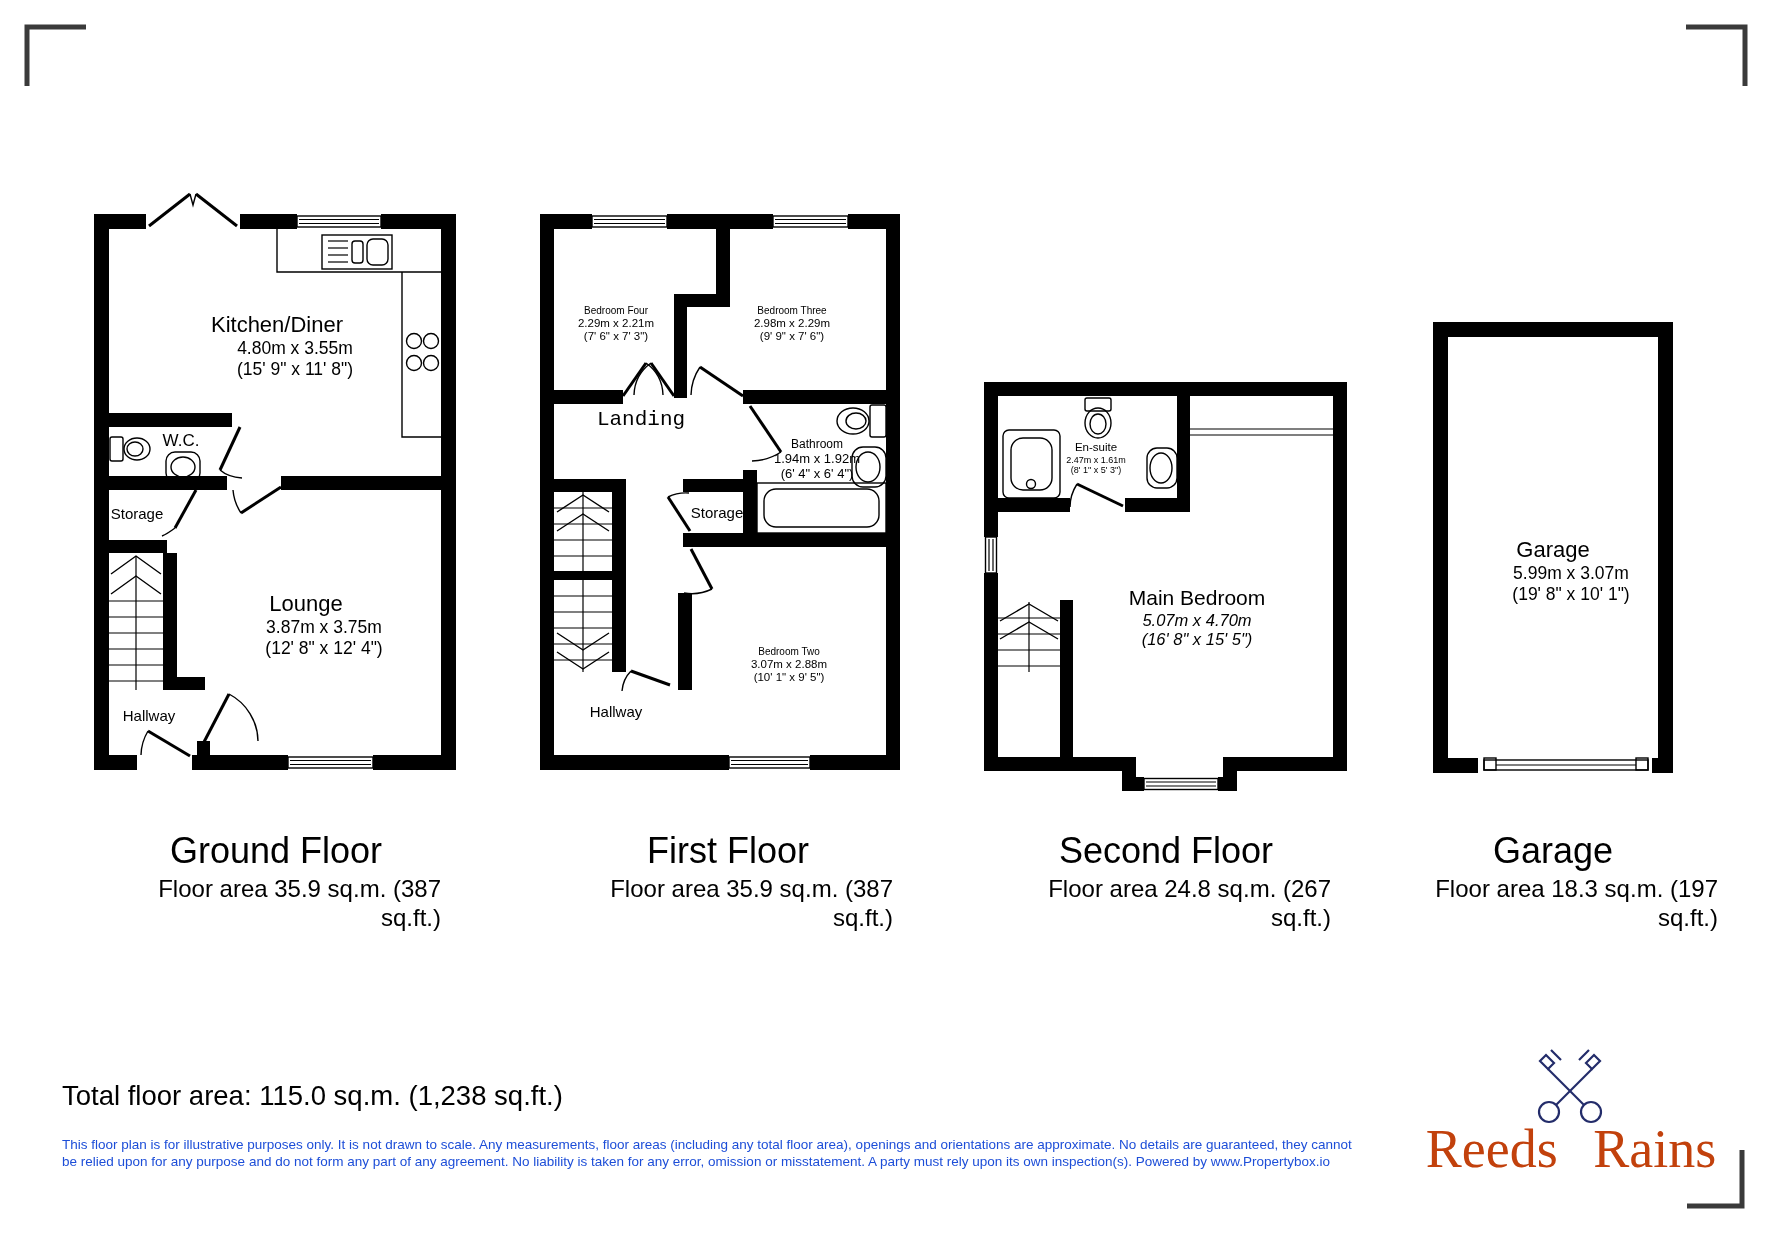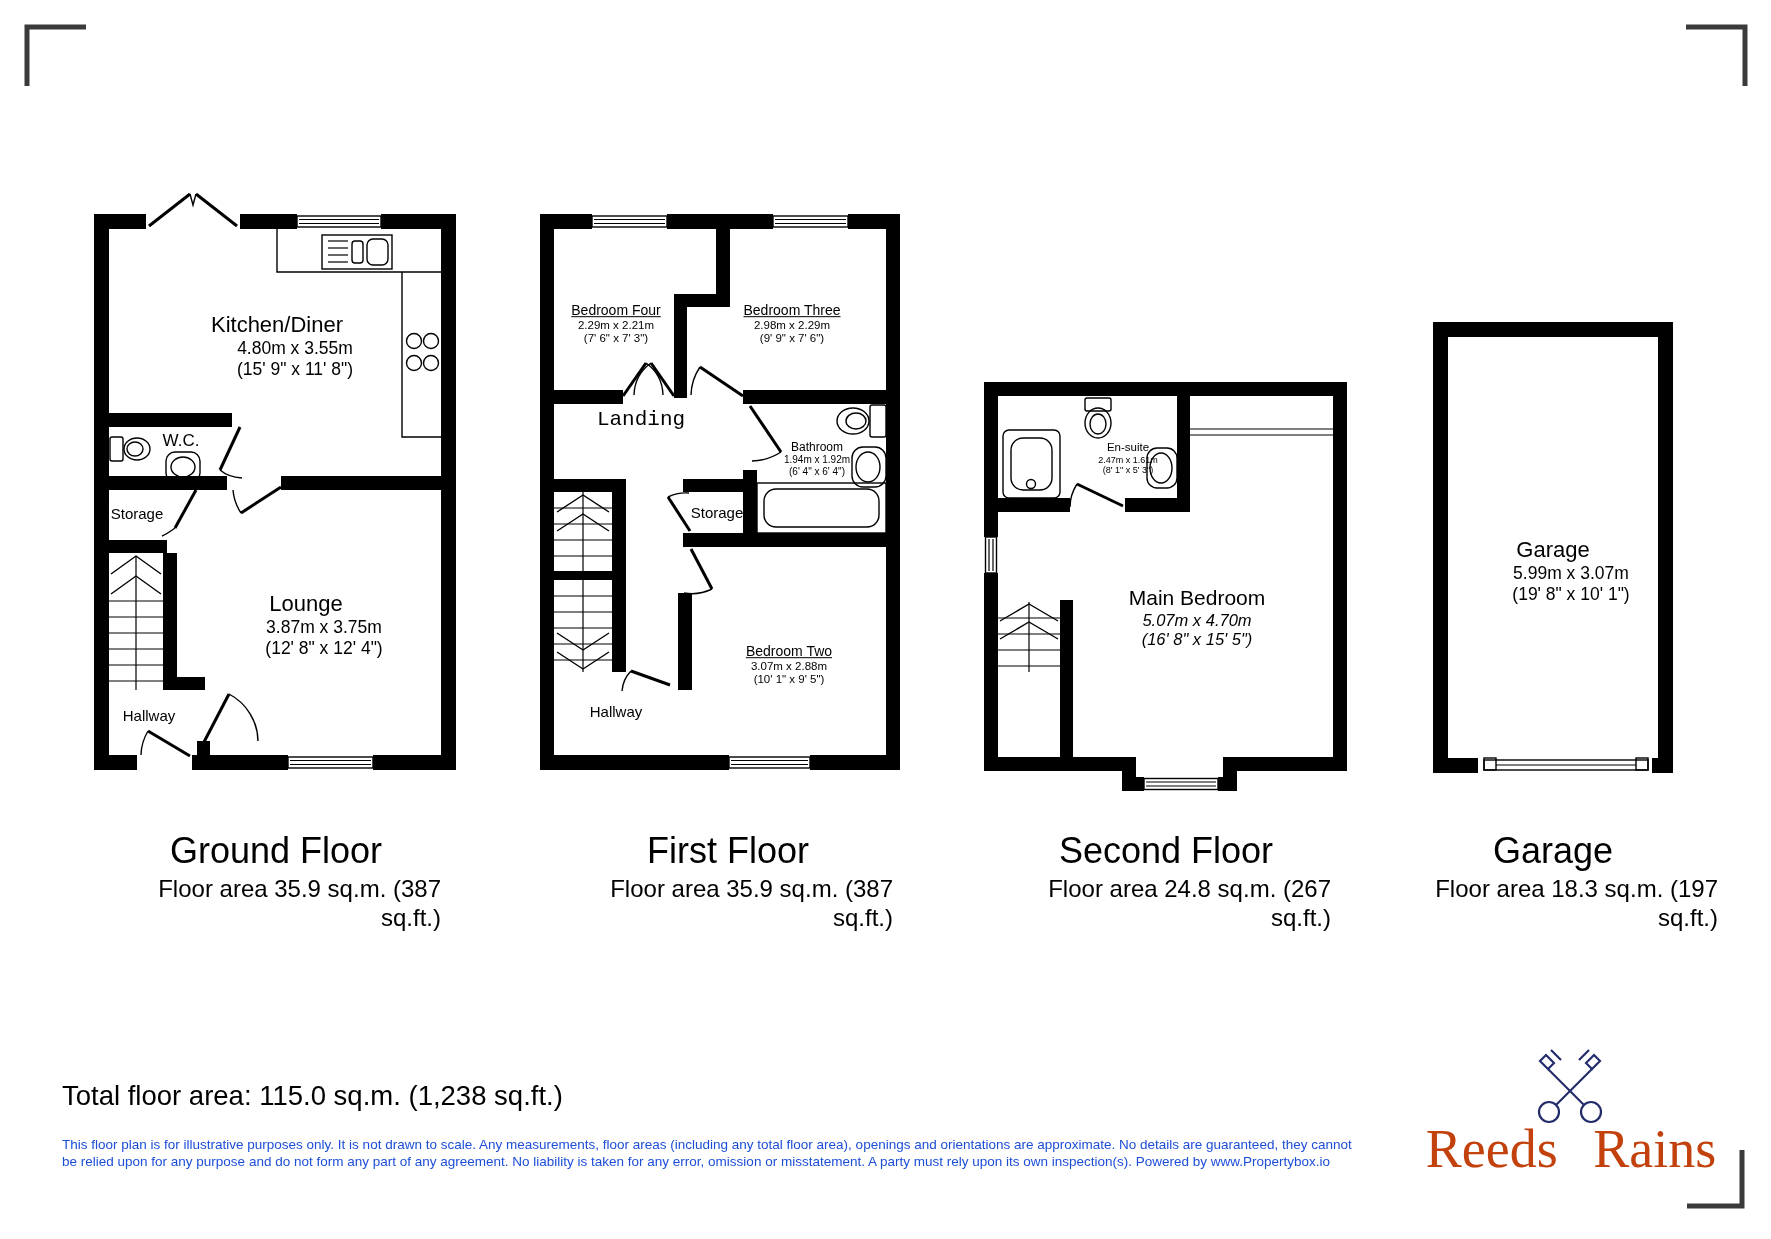--- a/index.html
+++ b/index.html
@@ -15,24 +15,24 @@
   .navyline{fill:none;stroke:#232c6a;stroke-width:2.2;}
 
   .room-label{position:absolute;transform:translate(-50%,-50%);text-align:center;
               white-space:nowrap;line-height:1.18;}
   .rn-xl{font-size:22px;}
   .rd-xl{font-size:17.5px;margin-left:36px;}
   .rn-lg{font-size:21px;}
   .rd-lg{font-size:16.5px;font-style:italic;}
   .rn-md{font-size:17px;}
   .rn-sm{font-size:15px;}
-  .rn-bed{font-size:14px;text-decoration:underline;}
+  .rn-bed{font-size:10px;}
   .rd-bed{font-size:11.5px;}
   .rn-bath{font-size:12px;}
-  .rd-bath{font-size:10px;}
+  .rd-bath{font-size:13px;}
   .rn-ens{font-size:11.5px;}
   .rd-ens{font-size:9px;}
 
   .floor-title{position:absolute;transform:translateX(-50%);font-size:36px;white-space:nowrap;}
   .floor-area{position:absolute;transform:translateX(-50%);font-size:24px;width:330px;
               text-align:right;line-height:1.22;}
   .total-line{position:absolute;font-size:27.5px;}
   .disclaimer{position:absolute;font-size:13.5px;line-height:1.27;color:#1d4ed8;width:1300px;}
   .brand-text{position:absolute;transform:translateX(-50%);font-family:"Liberation Serif",serif;
               font-size:54px;color:#c2410c;white-space:nowrap;word-spacing:22px;}
@@ -384,21 +384,21 @@
   </div>
   <div class="room-label" style="left:789px;top:665px;">
     <div class="rn-bed">Bedroom Two</div>
     <div class="rd-bed">3.07m x 2.88m</div>
     <div class="rd-bed">(10' 1" x 9' 5")</div>
   </div>
   <div class="room-label" style="left:616px;top:712px;">
     <div class="rn-sm">Hallway</div>
   </div>
 
-  <div class="room-label" style="left:1128px;top:458px;">
+  <div class="room-label" style="left:1096px;top:458px;">
     <div class="rn-ens">En-suite</div>
     <div class="rd-ens">2.47m x 1.61m</div>
     <div class="rd-ens">(8' 1" x 5' 3")</div>
   </div>
   <div class="room-label" style="left:1197px;top:618px;">
     <div class="rn-lg">Main Bedroom</div>
     <div class="rd-lg">5.07m x 4.70m</div>
     <div class="rd-lg">(16' 8" x 15' 5")</div>
   </div>
 

